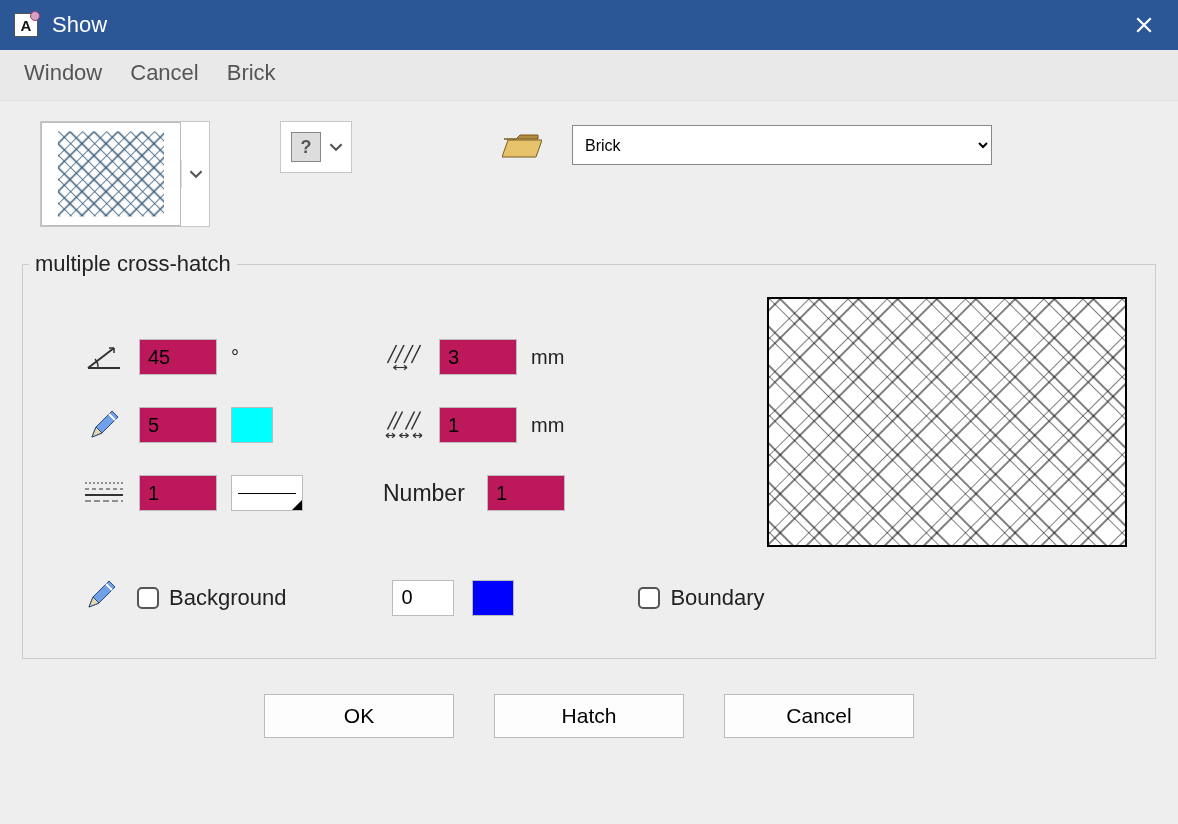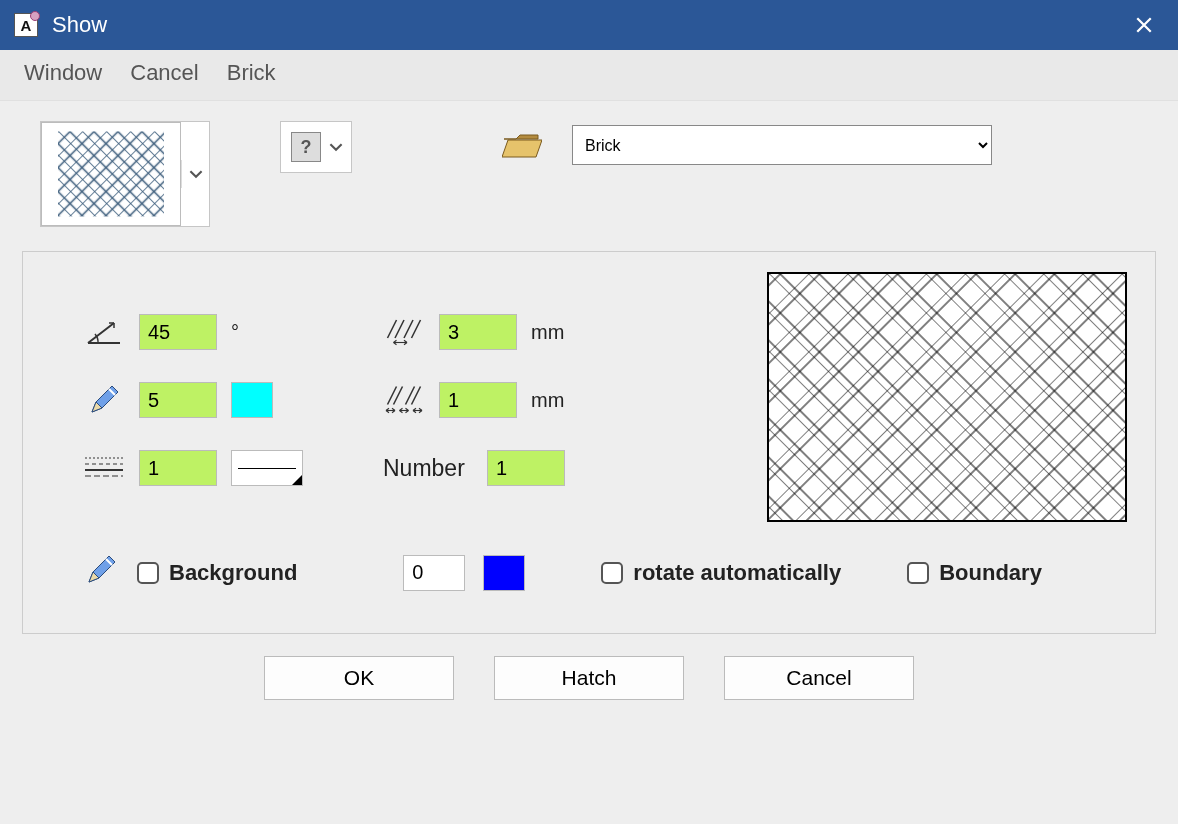--- a/index.html
+++ b/index.html
@@ -155,21 +155,21 @@
     gap:14px;
     margin-bottom:28px;
     height:40px;
   }
   .row .icon{width:42px;display:flex;justify-content:center;}
   .row input[type=text]{
     width:78px;height:36px;
     border:1px solid #bbb;
     font-size:20px;
     padding:0 8px;
-    background:#bef264;
+    background:#be185d;
   }
   .row .half-input{width:56px;}
   .swatch{
     width:42px;height:36px;border:1px solid #bbb;
   }
   .linestyle{
     width:72px;height:36px;border:1px solid #bbb;background:#fff;
     position:relative;
   }
   .linestyle::before{
@@ -183,35 +183,35 @@
   .unit{font-size:20px;color:#222;}
 
   
   .bottomrow{
     display:flex;
     align-items:center;
     gap:18px;
     margin-top:30px;
   }
   .check{
-    display:flex;align-items:center;gap:10px;font-size:22px;font-weight:bold;
+    display:flex;align-items:center;gap:10px;font-size:22px;
   }
   .check .box{
     width:22px;height:22px;border:2px solid #555;border-radius:5px;background:#fff;
   }
   .bg-input{
     width:62px;height:36px;border:1px solid #bbb;font-size:20px;padding:0 8px;background:#fff;
   }
 
   
   .dlg-buttons{
     display:flex;
     justify-content:center;
     gap:40px;
-    margin-top:22px;
+    margin-top:35px;
   }
   .dlg-buttons button{
     width:190px;height:44px;
     font-size:21px;
     background:#fdfdfd;
     border:1px solid #bbb;
     cursor:pointer;
   }
 
   .chev{width:14px;height:14px;}
@@ -276,20 +276,21 @@
         <path d="M6 9 L40 9 L34 26 L0 26 Z" fill="#e6c36b" stroke="#7a5a1e"></path>
       </svg>
     </div>
 
     <select class="brick">
       <option>Brick</option>
     </select>
   </div>
 
   <fieldset class="main">
+    <legend>multiple cross-hatch</legend>
 
     <div class="cols">
 
       <div class="leftcol">
         <div class="row">
           <div class="icon">
             <svg width="40" height="30" viewBox="0 0 40 30">
                 <path d="M4 26 L36 26 M4 26 L30 6" stroke="#333" stroke-width="2" fill="none"></path>
                 <path d="M14 26 A12 12 0 0 0 11 17" stroke="#333" stroke-width="1.5" fill="none"></path>
                 <path d="M30 6 L25 6 M30 6 L30 11" stroke="#333" stroke-width="1.5"></path>
@@ -406,24 +407,20 @@
       <label class="check">
         <span class="box"></span>
         <span>Background</span>
       </label>
 
       <div style="width:70px;"></div>
       <input type="text" class="bg-input" value="0" style="">
       <div class="swatch" id="bgcolor" style="background: rgb(0, 0, 255);"></div>
 
       <div style="width:40px;"></div>
-      <label class="check">
-        <span class="box"></span>
-        <span>rotate automatically</span>
-      </label>
 
       <div style="width:30px;"></div>
       <label class="check">
         <span class="box"></span>
         <span>Boundary</span>
       </label>
     </div>
   </fieldset>
 
   <div class="dlg-buttons">

